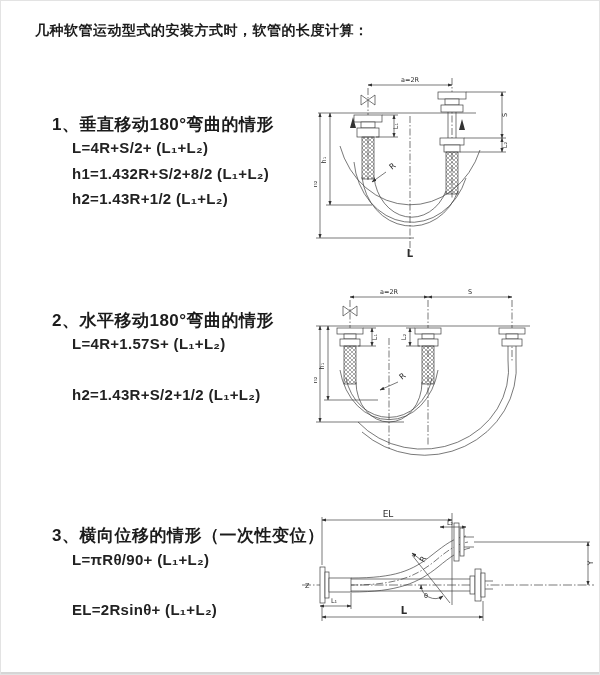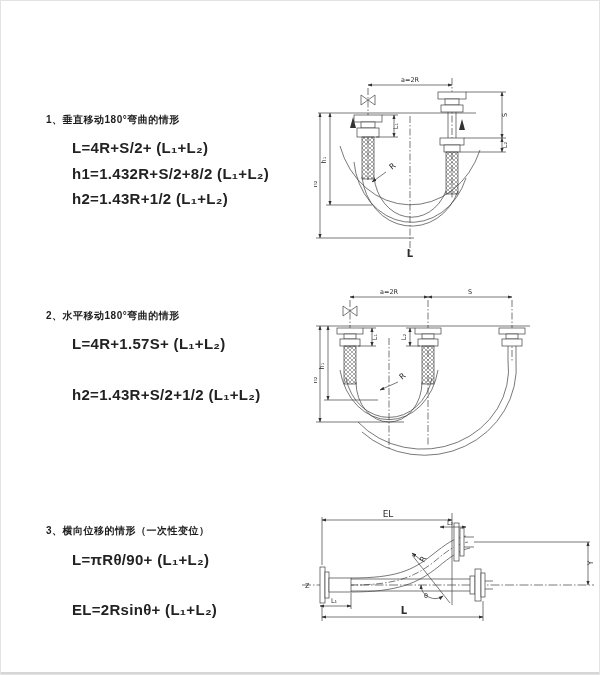--- a/index.html
+++ b/index.html
@@ -2,33 +2,34 @@
 <html><head>
 <meta charset="utf-8">
 <style>
   html,body{margin:0;padding:0;background:#fff;}
   .page{
     position:relative;width:600px;height:675px;background:#ffffff;overflow:hidden;
     font-family:"Liberation Sans","DejaVu Sans",sans-serif;color:#1c1c1c;
     box-shadow: inset 0 0 0 1px #e3e3e3, inset 0 -3px 0 #d6d6d6;
   }
   .title{position:absolute;left:35px;top:22px;font-size:14px;font-weight:bold;letter-spacing:.5px;white-space:nowrap;}
-  .sec-heading{position:absolute;left:46px;font-size:10px;font-weight:bold;letter-spacing:.5px;white-space:nowrap;}
+  .sec-heading{position:absolute;left:52px;font-size:17px;font-weight:bold;letter-spacing:.5px;white-space:nowrap;}
   .formula{position:absolute;left:72px;font-size:15px;font-weight:bold;letter-spacing:.3px;white-space:nowrap;color:#222;}
   svg.diag{position:absolute;}
   svg.diag text{font-family:"DejaVu Sans","Liberation Sans",sans-serif;fill:#2d2d2d;}
   .dimtxt{font-size:6.5px;}
   .biglbl{font-size:10px;font-weight:bold;}
   .midlbl{font-size:8px;}
 </style>
 </head>
 <body>
 
 <div class="page">
 
+  <div class="title">几种软管运动型式的安装方式时，软管的长度计算：</div>
 
   <div class="sec-heading" style="top:113px">1、垂直移动180°弯曲的情形</div>
   <div class="formula" style="top:139px">L=4R+S/2+ (L₁+L₂)</div>
   <div class="formula" style="top:165px">h1=1.432R+S/2+8/2 (L₁+L₂)</div>
   <div class="formula" style="top:190px">h2=1.43R+1/2 (L₁+L₂)</div>
 
   <div class="sec-heading" style="top:309px">2、水平移动180°弯曲的情形</div>
   <div class="formula" style="top:335px">L=4R+1.57S+ (L₁+L₂)</div>
   <div class="formula" style="top:386px">h2=1.43R+S/2+1/2 (L₁+L₂)</div>
 

